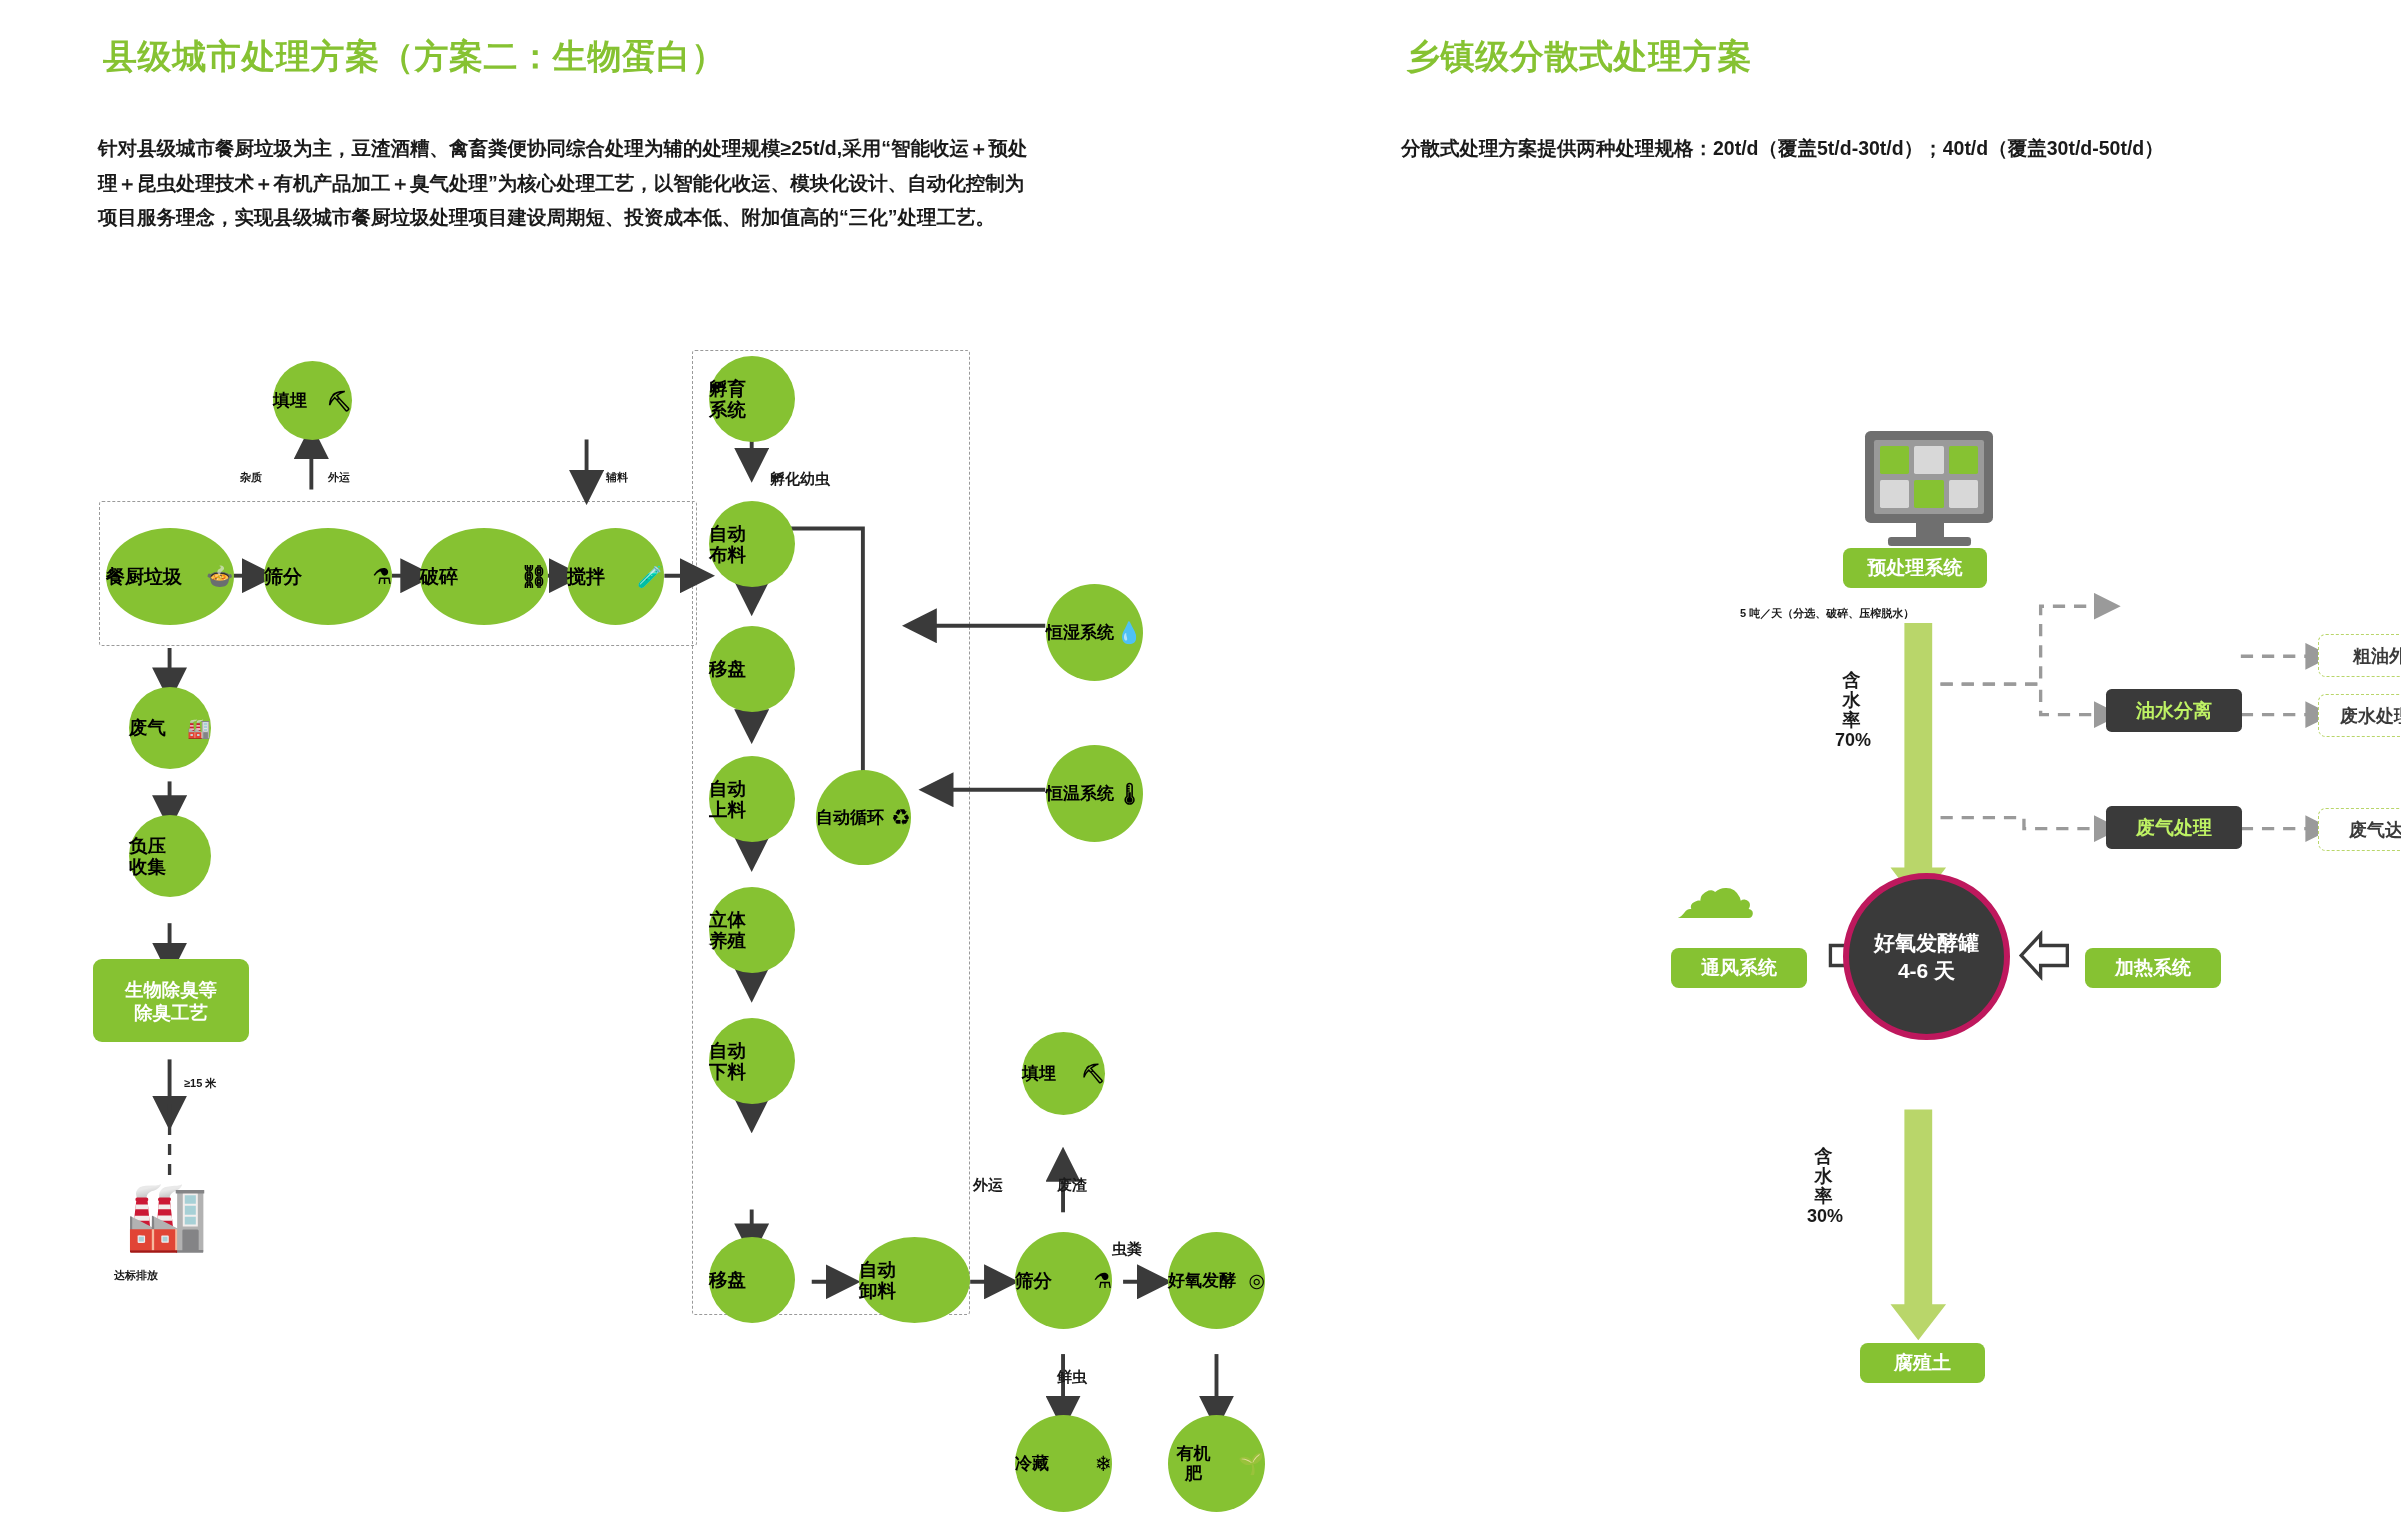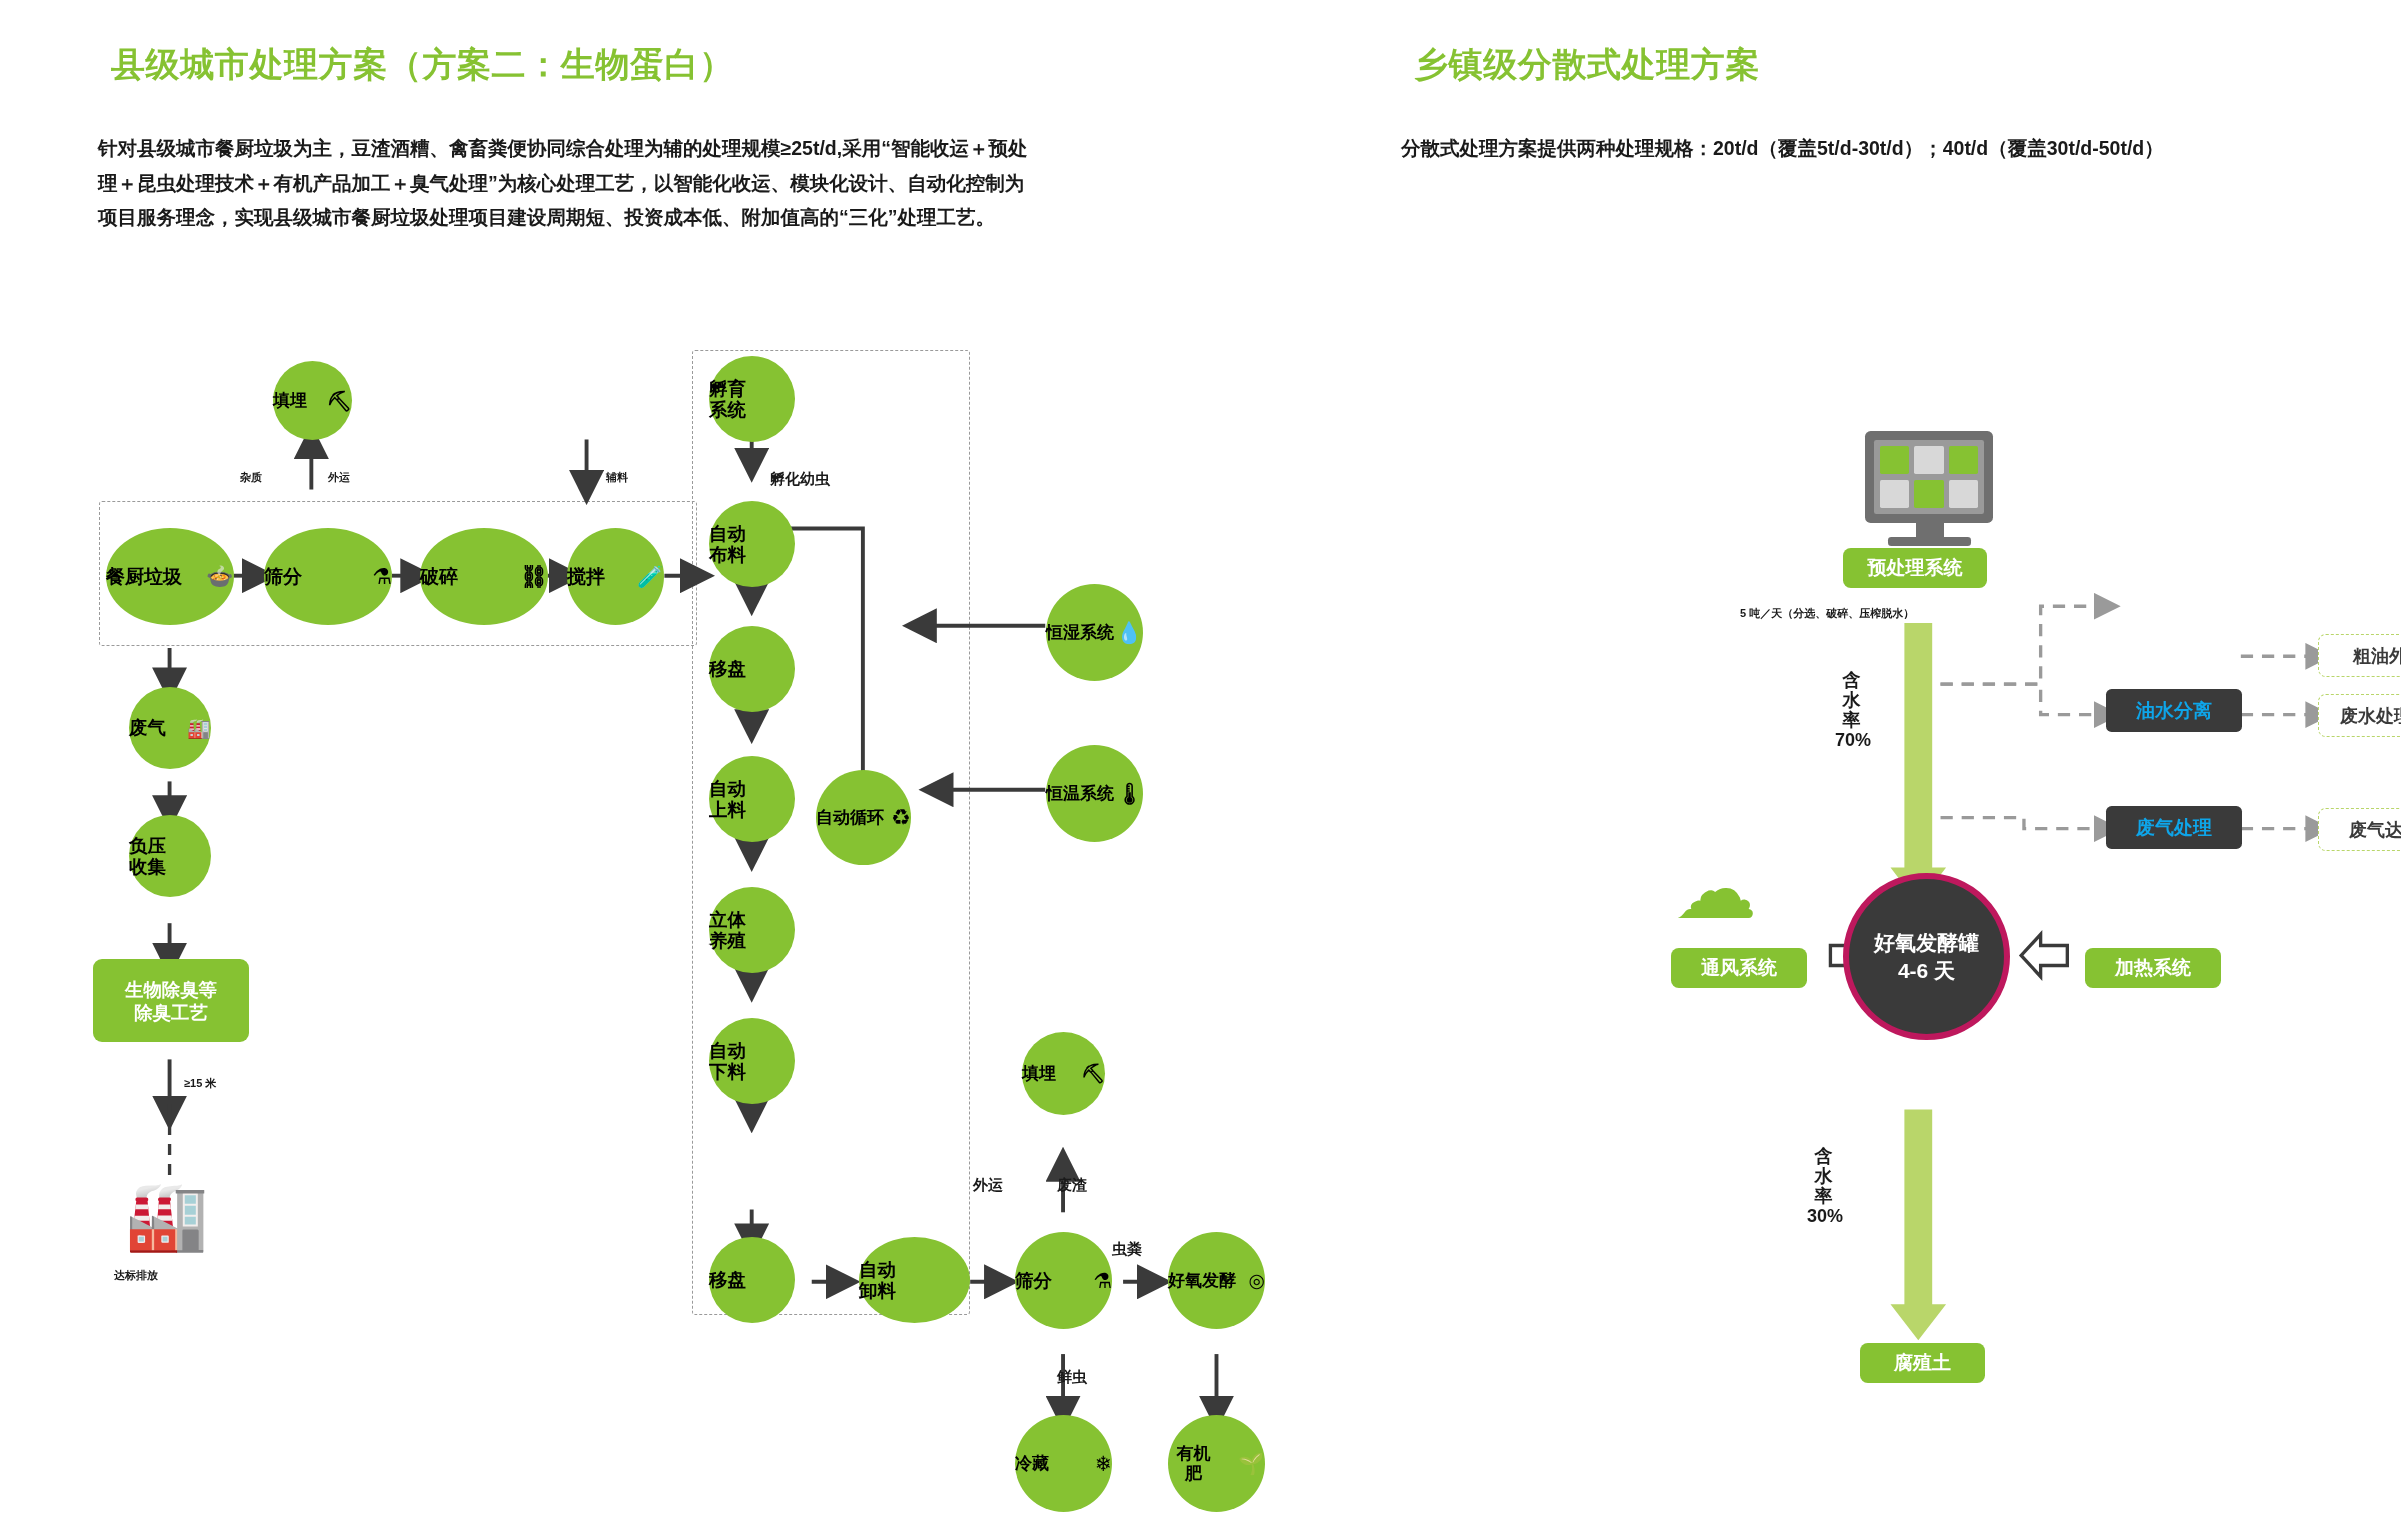--- a/index.html
+++ b/index.html
@@ -13,21 +13,21 @@
     width: 2401px;
     height: 1520px;
     background: #ffffff;
     overflow: hidden;
   }
   .col-left { position: absolute; left: 0; top: 0; width: 1301px; height: 1520px; }
   .col-right { position: absolute; left: 1301px; top: 0; width: 1100px; height: 1520px; }
 
   h1.section-title {
     position: absolute;
-    margin: 13px;
+    margin: 5px;
     font-size: 34px;
     font-weight: bold;
     color: #86c232;
     letter-spacing: 0.6px;
     white-space: nowrap;
   }
   .intro {
     position: absolute;
     font-size: 19.5px;
     line-height: 1.78;
@@ -62,21 +62,21 @@
     align-items: center;
     justify-content: center;
     text-align: center;
     font-weight: bold;
     line-height: 1.25;
     padding: 3.3px 7.8px;
   }
   .pill-dark {
     position: absolute;
     background: #3a3a3a;
-    color: #0ea5e9;
+    color: #bef264;
     border-radius: 5.6px;
     display: flex;
     align-items: center;
     justify-content: center;
     text-align: center;
     font-weight: bold;
     padding: 3.3px 7.8px;
   }
   .pill-outline {
     position: absolute;

